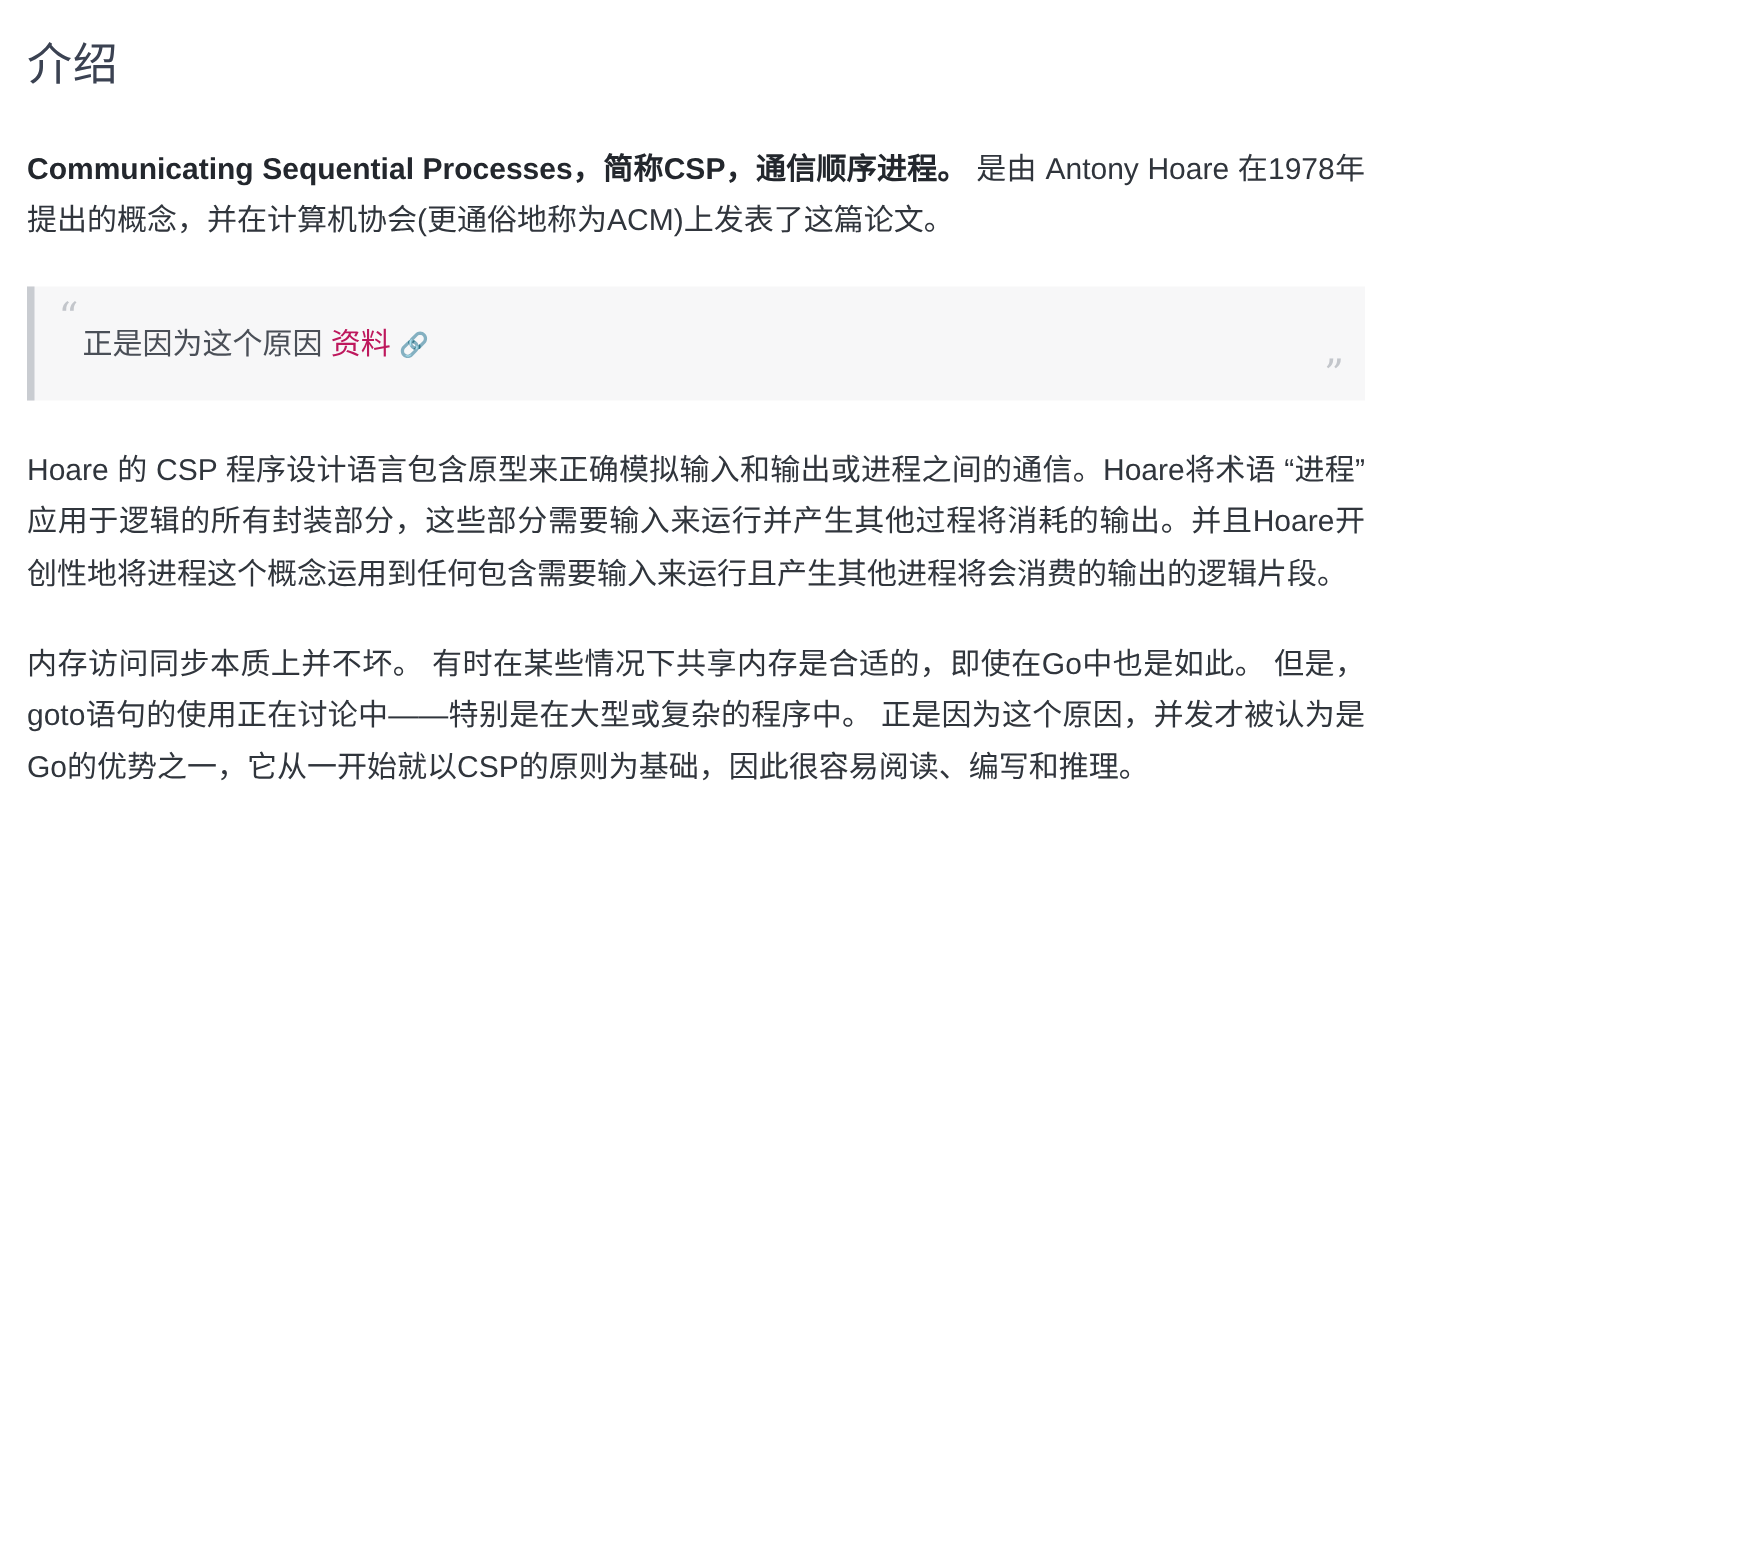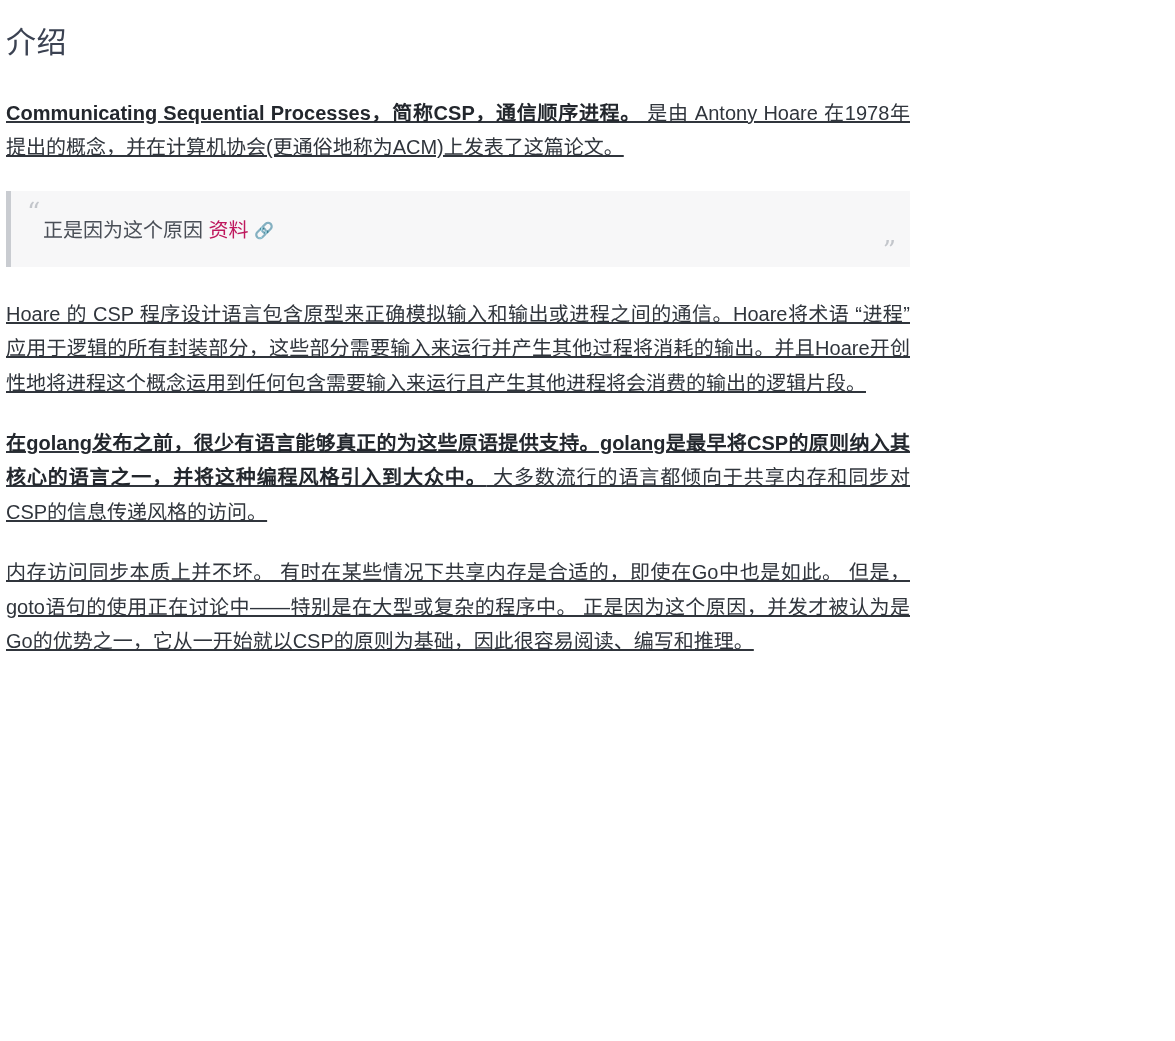--- a/index.html
+++ b/index.html
@@ -11,37 +11,36 @@
   body {
     font-family: "Liberation Sans", "DejaVu Sans", sans-serif;
     color: #2f3640;
     width: 1175px;
     min-height: 1041px;
     -webkit-font-smoothing: antialiased;
   }
   .page {
     width: 954px;
     box-sizing: border-box;
-    padding: 8px 44px 30px 6px;
+    padding: 8px 44px 30px 18px;
   }
   h1.page-title {
     font-size: 30px;
     font-weight: 400;
     color: #3b4252;
     margin: 10px 0 34px 0;
     letter-spacing: 0.5px;
   }
   p.para {
     font-size: 20px;
     line-height: 1.72;
     margin: 0 0 26px 0;
     color: #30353c;
     text-align: justify;
     text-justify: inter-ideograph;
-    text-decoration: underline;
   }
   p.para:last-child {
     margin-bottom: 0;
   }
   .b {
     font-weight: bold;
     color: #23272d;
   }
   blockquote.quote {
     position: relative;
@@ -101,18 +100,17 @@
 
   <blockquote class="quote">
     <span class="qmark open">“</span>
     <span class="qmark close">”</span>
     <p><span>正是因为这个原因 </span><a class="doc-link" href="#">资料</a><span class="link-icon">🔗</span></p>
   </blockquote>
 
 
   <p class="para">Hoare 的 CSP 程序设计语言包含原型来正确模拟输入和输出或进程之间的通信。Hoare将术语 “进程” 应用于逻辑的所有封装部分，这些部分需要输入来运行并产生其他过程将消耗的输出。并且Hoare开创性地将进程这个概念运用到任何包含需要输入来运行且产生其他进程将会消费的输出的逻辑片段。</p>
 
-  <p class="para"><span class="b">在golang发布之前，很少有语言能够真正的为这些原语提供支持。golang是最早将CSP的原则纳入其核心的语言之一，并将这种编程风格引入到大众中。</span><span> 大多数流行的语言都倾向于共享内存和同步对CSP的信息传递风格的访问。</span></p>
 
   <p class="para">内存访问同步本质上并不坏。 有时在某些情况下共享内存是合适的，即使在Go中也是如此。 但是，goto语句的使用正在讨论中——特别是在大型或复杂的程序中。 正是因为这个原因，并发才被认为是Go的优势之一，它从一开始就以CSP的原则为基础，因此很容易阅读、编写和推理。</p>
 
   <div class="spacer-bottom"></div>
 </div>
 
 </body></html>

